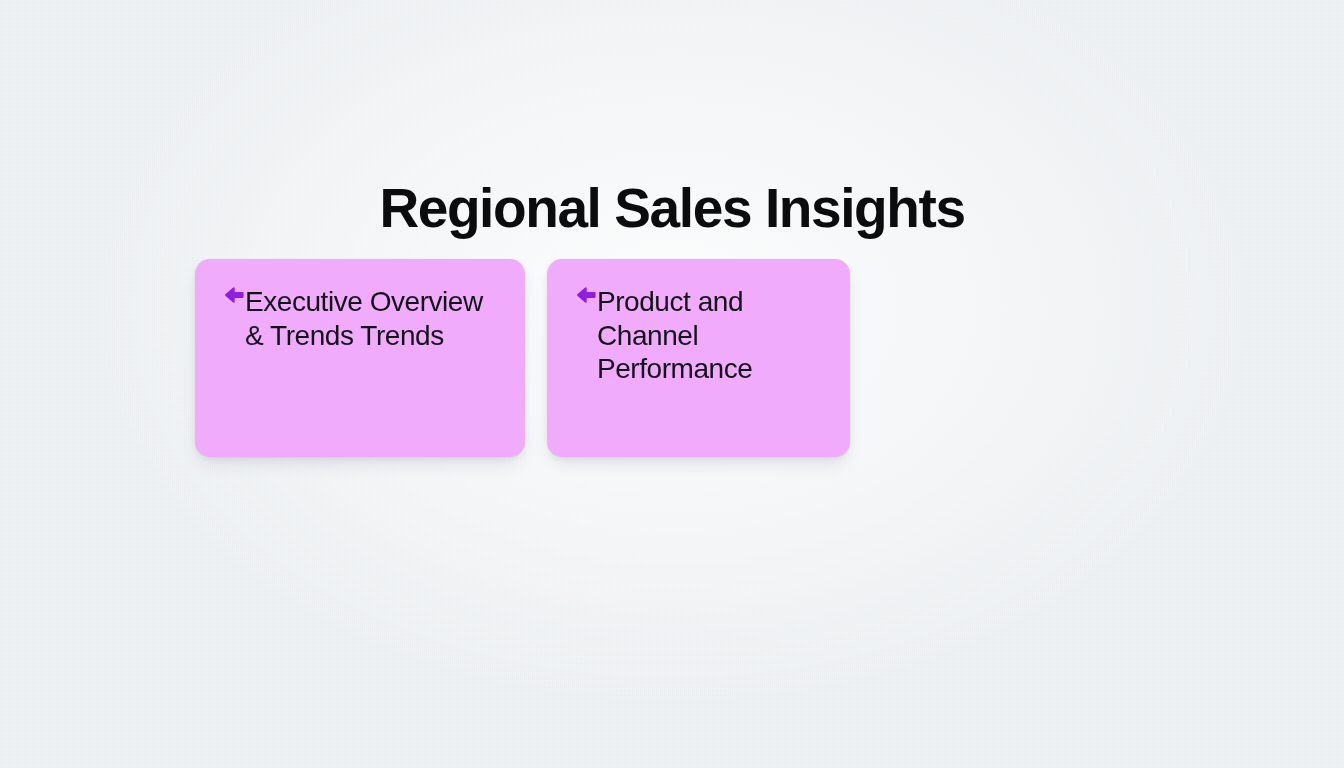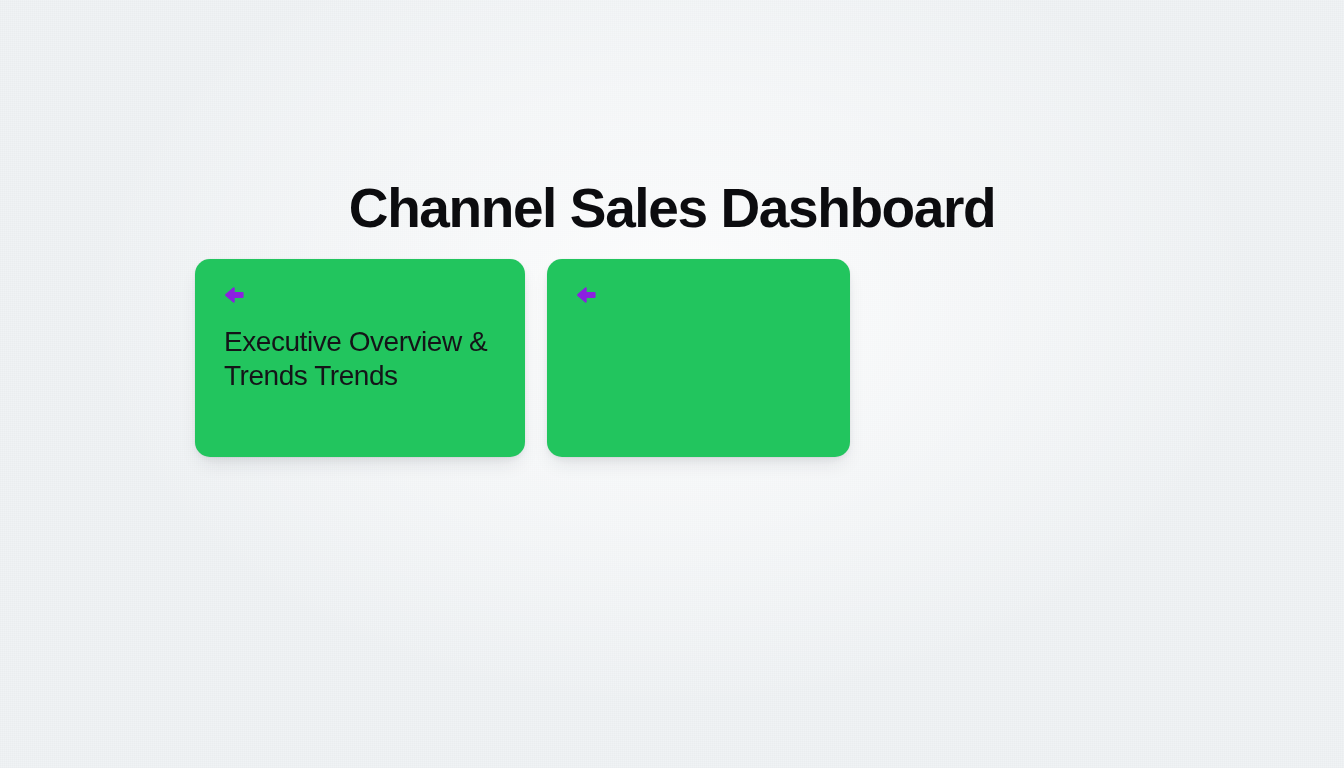--- a/index.html
+++ b/index.html
@@ -58,30 +58,30 @@
     left: 195px;
     top: 259px;
     width: 994px;
     display: flex;
     flex-direction: row;
     align-items: flex-start;
     gap: 22px;
   }
 
   .card {
-    background: #22c55e;
+    background: #f0abfc;
     border-radius: 15px;
     box-shadow:
       0 10px 20px -6px rgba(31, 41, 55, 0.13),
       0 3px 7px -2px rgba(31, 41, 55, 0.08),
       0 0 0 0.5px rgba(31, 41, 55, 0.03);
     padding: 26px 24px 30px 29px;
     box-sizing: border-box;
     display: flex;
-    flex-direction: column;
+    flex-direction: row;
     align-items: flex-start;
   }
 
   .card-1 { width: 330px; min-height: 198px; }
   .card-2 { width: 303px; min-height: 198px; }
   .card-3 { width: 318px; min-height: 192px; }
 
   .card-icon {
     display: block;
     margin-bottom: 20px;
@@ -102,36 +102,37 @@
 
   .card-3 .card-label { line-height: 34px; }
 </style>
 </head>
 <body>
 
 <div class="bg-texture"></div>
 
 <div class="page">
 
-  <h1 class="page-title">Channel Sales Dashboard</h1>
+  <h1 class="page-title">Regional Sales Insights</h1>
 
   <div class="card-row">
 
     <div class="card card-1">
       <span class="card-icon">
         <svg width="21" height="20" viewBox="0 0 21 20" aria-hidden="true">
           <path d="M9.2 2.6 L1.6 9.0 C0.9 9.55 0.9 10.45 1.6 11.0 L9.2 17.4 C9.85 17.95 10.7 17.5 10.7 16.7 L10.7 13.1 L18.2 13.1 C19.0 13.1 19.6 12.55 19.6 11.8 L19.6 8.2 C19.6 7.45 19.0 6.9 18.2 6.9 L10.7 6.9 L10.7 3.3 C10.7 2.5 9.85 2.05 9.2 2.6 Z" fill="#8b20e0"></path>
         </svg>
       </span>
       <div class="card-label">Executive Overview &amp; Trends Trends</div>
     </div>
 
     <div class="card card-2">
       <span class="card-icon">
         <svg width="21" height="20" viewBox="0 0 21 20" aria-hidden="true">
           <path d="M9.2 2.6 L1.6 9.0 C0.9 9.55 0.9 10.45 1.6 11.0 L9.2 17.4 C9.85 17.95 10.7 17.5 10.7 16.7 L10.7 13.1 L18.2 13.1 C19.0 13.1 19.6 12.55 19.6 11.8 L19.6 8.2 C19.6 7.45 19.0 6.9 18.2 6.9 L10.7 6.9 L10.7 3.3 C10.7 2.5 9.85 2.05 9.2 2.6 Z" fill="#8b20e0"></path>
         </svg>
       </span>
+      <div class="card-label">Product and Channel Performance</div>
     </div>
 
 
   </div>
 </div>
 
 </body></html>

